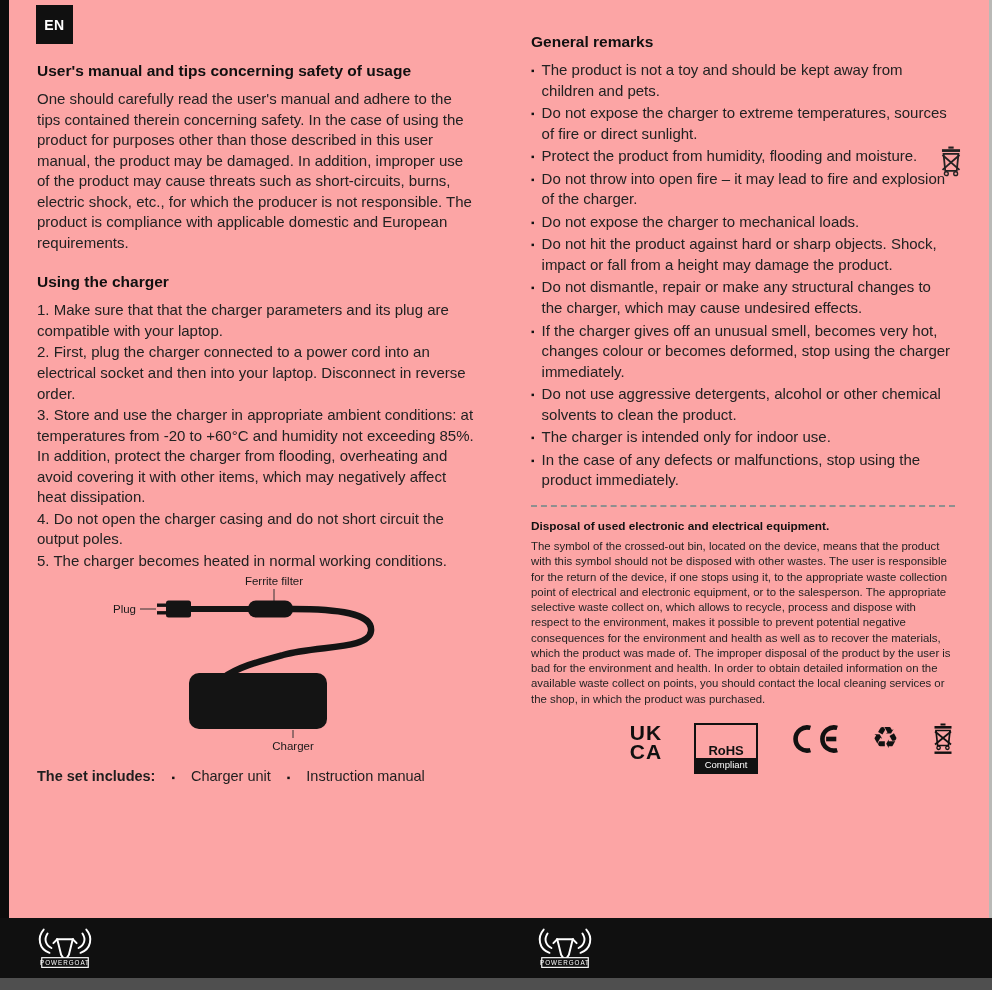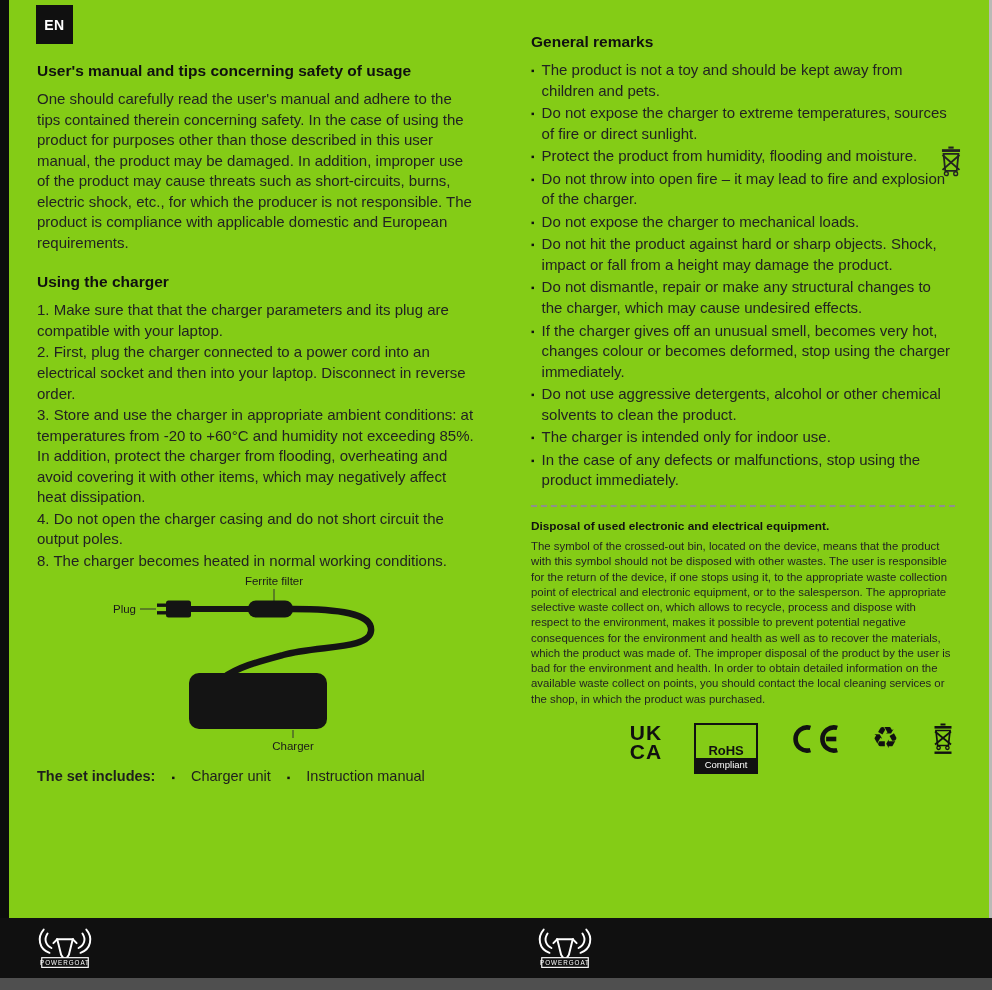--- a/index.html
+++ b/index.html
@@ -1,18 +1,18 @@
 <!DOCTYPE html>
 <html><head>
 <meta charset="utf-8">
 <style>
   html,body { margin:0; padding:0; background:#e8e8e8; }
   .page {
     position:relative; width:992px; height:990px; margin:0 auto;
-    background:#84cc16; overflow:hidden;
+    background:#fca5a5; overflow:hidden;
     font-family:"Liberation Sans", sans-serif; color:#1e1e1e;
   }
   .edge-left  { position:absolute; left:0; top:0; width:9px; height:100%; background:#0c0c0c; }
   .edge-right { position:absolute; right:0; top:0; width:3px; height:100%; background:#b9b9b6; }
 
   .lang-badge {
     position:absolute; left:36px; top:5px; width:37px; height:39px;
     background:#101010; color:#fff; display:flex; align-items:center; justify-content:center;
     font-weight:700; font-size:14px; letter-spacing:.5px;
   }
@@ -73,21 +73,21 @@
   <div class="col col-left">
     <h2 class="h">User's manual and tips concerning safety of usage</h2>
     <p class="body-text intro">One should carefully read the user's manual and adhere to the tips contained therein concerning safety. In the case of using the product for purposes other than those described in this user manual, the product may be damaged. In addition, improper use of the product may cause threats such as short-circuits, burns, electric shock, etc., for which the producer is not responsible. The product is compliance with applicable domestic and European requirements.</p>
 
     <h3 class="h sub">Using the charger</h3>
     <ul class="steps">
       <li class="body-text">1. Make sure that that the charger parameters and its plug are compatible with your laptop.</li>
       <li class="body-text">2. First, plug the charger connected to a power cord into an electrical socket and then into your laptop. Disconnect in reverse order.</li>
       <li class="body-text">3. Store and use the charger in appropriate ambient conditions: at temperatures from -20 to +60°C and humidity not exceeding 85%. In addition, protect the charger from flooding, overheating and avoid covering it with other items, which may negatively affect heat dissipation.</li>
       <li class="body-text">4. Do not open the charger casing and do not short circuit the output poles.</li>
-      <li class="body-text">8. The charger becomes heated in normal working conditions.</li>
+      <li class="body-text">5. The charger becomes heated in normal working conditions.</li>
     </ul>
 
 
     <div class="diagram">
       <svg width="440" height="180" viewBox="0 0 440 180">
 
         <text x="237" y="12" font-size="11.5" text-anchor="middle">Ferrite filter</text>
         <line x1="237" y1="16" x2="237" y2="28" stroke="#333" stroke-width="1"></line>
 
         <text x="99" y="40" font-size="11.5" text-anchor="end">Plug</text>

